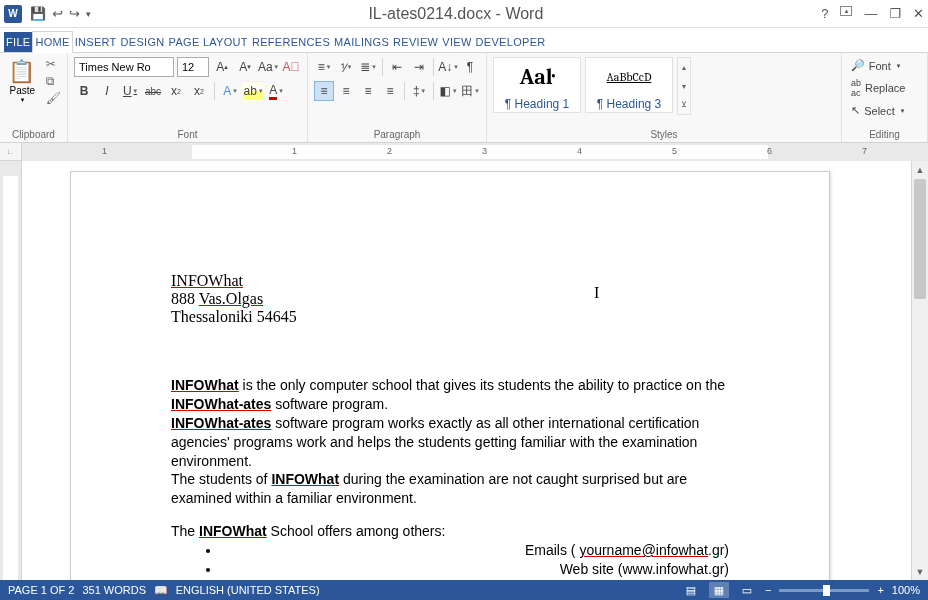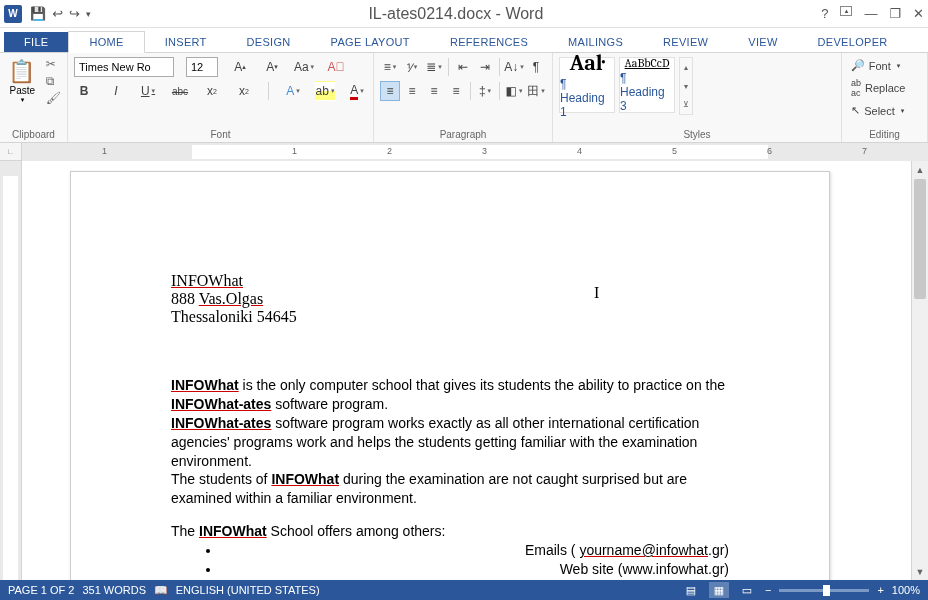--- a/index.html
+++ b/index.html
@@ -9,56 +9,56 @@
 .titlebar { height: 28px; background: #fff; display: flex; align-items: center; padding: 0 4px; border-bottom: 1px solid #e1e1e1; }
 .titlebar .app-icon { width: 18px; height: 18px; background: #2b579a; color: #fff; display: flex; align-items: center; justify-content: center; font-weight: bold; font-size: 10px; border-radius: 2px; }
 .titlebar .qat { display: flex; gap: 6px; margin-left: 8px; align-items: center; }
 .titlebar .qat span { color: #555; font-size: 13px; cursor: pointer; }
 .titlebar .title { flex: 1; text-align: center; color: #555; font-size: 16px; }
 .titlebar .winctrl { display: flex; gap: 12px; color: #555; font-size: 13px; }
 .titlebar .winctrl span { cursor: pointer; }
 
 
 .tabs { height: 25px; background: #fff; display: flex; align-items: flex-end; padding-left: 4px; border-bottom: 1px solid #d4d4d4; }
-.tab { padding: 4px 20px; font-size: 11px; color: #2b579a; cursor: pointer; text-transform: uppercase; letter-spacing: 0.3px; }
+.tab { padding: 4px 2px; font-size: 11px; color: #2b579a; cursor: pointer; text-transform: uppercase; letter-spacing: 0.3px; }
 .tab.file { background: #2b579a; color: #fff; }
 .tab.active { border: 1px solid #d4d4d4; border-bottom: 1px solid #fff; background: #fff; color: #2b579a; position: relative; top: 1px; }
 
 
 .ribbon { height: 90px; background: #f8f8f8; display: flex; border-bottom: 1px solid #d4d4d4; }
 .group { border-right: 1px solid #e1e1e1; padding: 4px 6px 2px 6px; display: flex; flex-direction: column; justify-content: space-between; position: relative; }
 .group-label { text-align: center; font-size: 10px; color: #666; margin-top: 2px; position: relative; }
 .group-content { display: flex; gap: 4px; }
 .clipboard-paste { width: 34px; height: 48px; display: flex; flex-direction: column; align-items: center; justify-content: center; cursor: pointer; }
 .clipboard-paste .icn { font-size: 22px; }
 .clipboard-side { display: flex; flex-direction: column; gap: 3px; margin-left: 3px; }
 .clipboard-side span { font-size: 12px; color: #666; cursor: pointer; }
 
 
 .font-rows { display: flex; flex-direction: column; gap: 4px; }
-.font-row { display: flex; gap: 12px; align-items: center; }
+.font-row { display: flex; gap: 3px; align-items: center; }
 .font-name { width: 100px; height: 20px; border: 1px solid #ababab; background: #fff; font-size: 11px; padding: 0 4px; }
 .font-size { width: 32px; height: 20px; border: 1px solid #ababab; background: #fff; font-size: 11px; padding: 0 4px; }
 .ctl { width: 20px; height: 20px; display: flex; align-items: center; justify-content: center; font-size: 12px; color: #444; cursor: pointer; border: 1px solid transparent; }
 .ctl.bold { font-weight: bold; }
 .ctl.italic { font-style: italic; }
 .ctl.underline { text-decoration: underline; }
 .ctl.strike { text-decoration: line-through; font-size: 10px; }
 .ctl.active { background: #cde1f5; border: 1px solid #8ab4e0; }
 .sep { width: 1px; height: 18px; background: #d4d4d4; margin: 0 2px; }
 .dropdown-arrow::after { content: "▾"; font-size: 7px; margin-left: 2px; color: #666; }
 
 
 .para-rows { display: flex; flex-direction: column; gap: 4px; }
 .para-row { display: flex; gap: 2px; align-items: center; }
 
 
 .styles-gallery { display: flex; gap: 4px; height: 58px; }
 .style-item { width: 62px; height: 56px; border: 1px solid #e1e1e1; background: #fff; display: flex; flex-direction: column; align-items: center; justify-content: center; cursor: pointer; }
-.style-item.big { width: 56px; }
+.style-item.big { width: 88px; }
 .style-item .preview { flex: 1; display: flex; align-items: center; justify-content: center; font-family: Cambria, serif; }
 .style-item .nm { font-size: 12px; color: #2b579a; padding: 1px 0; }
 .styles-more { width: 14px; display: flex; flex-direction: column; border: 1px solid #e1e1e1; }
 .styles-more span { flex: 1; display: flex; align-items: center; justify-content: center; font-size: 8px; color: #666; cursor: pointer; }
 
 
 .editing-col { display: flex; flex-direction: column; gap: 2px; }
 .editing-item { display: flex; align-items: center; gap: 4px; font-size: 11px; color: #444; cursor: pointer; padding: 2px 3px; }
 .editing-item .icn { font-size: 11px; }
 

